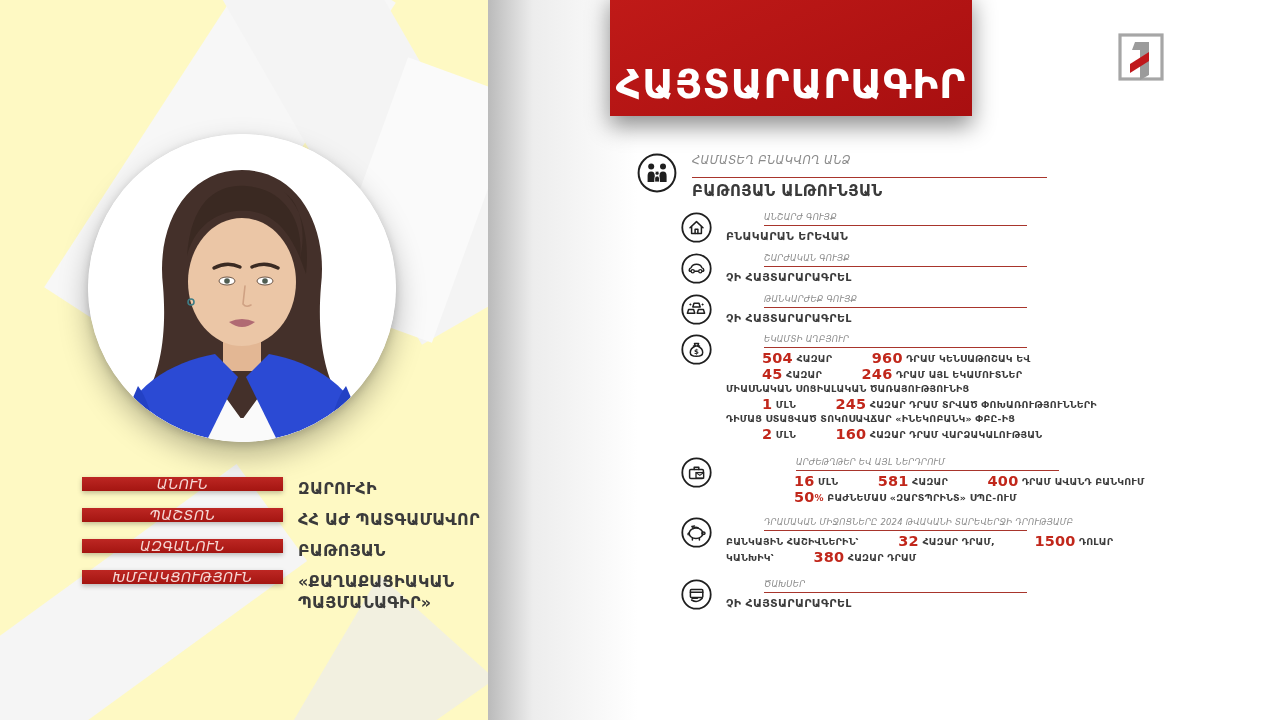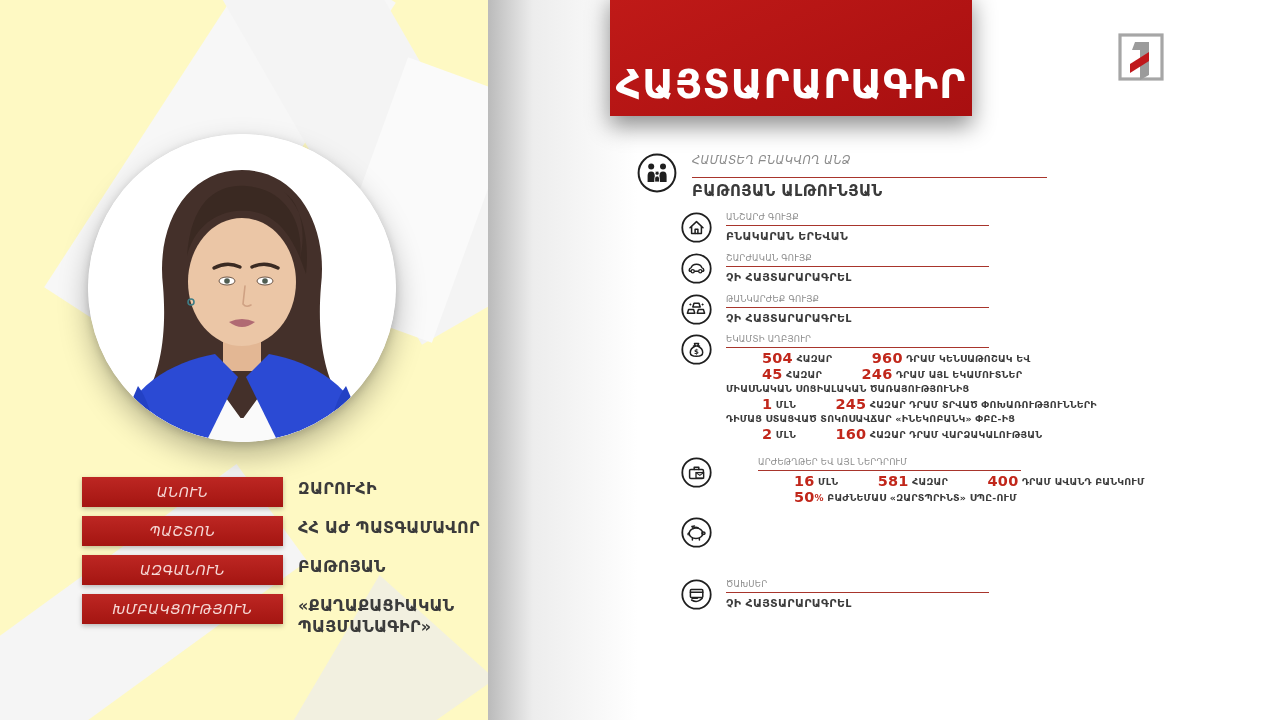--- a/index.html
+++ b/index.html
@@ -25,40 +25,40 @@
   .title-text{color:#ffffff;font-size:39px;font-weight:bold;letter-spacing:1px;white-space:nowrap;}
   
   .photo-wrap{position:absolute;left:88px;top:134px;width:308px;height:308px;border-radius:50%;
        background:#fff;box-shadow:0 14px 30px rgba(0,0,0,.28),0 3px 8px rgba(0,0,0,.15);}
   .photo-wrap svg{display:block;border-radius:50%;}
   
   .logo{position:absolute;left:1118px;top:33px;width:48px;height:50px;}
   
   .fields{position:absolute;left:82px;top:477px;}
   .field-row{display:flex;align-items:flex-start;margin-bottom:9px;}
-  .field-label{width:201px;height:30px;flex:0 0 201px;
+  .field-label{width:201px;height:14px;flex:0 0 201px;
        background:linear-gradient(180deg,#bd2723,#a41511);
        color:#f6d9d6;font-style:italic;font-size:14px;letter-spacing:.5px;
        display:flex;align-items:center;justify-content:center;
        box-shadow:0 2px 5px rgba(0,0,0,.25);}
   .field-value{margin-left:15px;font-weight:bold;color:#3b3b3b;font-size:16px;line-height:21px;
        max-width:205px;padding-top:1px;letter-spacing:.2px;}
   
   .cohab{position:absolute;left:637px;top:153px;display:flex;}
   .cohab-icon{width:40px;height:40px;flex:0 0 40px;}
   .cohab-body{margin-left:15px;}
   .cohab-label{font-size:11.5px;color:#8b8b8b;font-style:italic;letter-spacing:.3px;
        padding-bottom:10px;border-bottom:1.5px solid #a8352c;width:355px;white-space:nowrap;}
   .cohab-value{margin-top:4px;font-weight:bold;font-size:15px;color:#3b3b3b;letter-spacing:.4px;white-space:nowrap;}
   
   .sec{position:absolute;left:681px;display:flex;}
   .sec-icon{width:31px;height:31px;flex:0 0 31px;}
   .sec-body{margin-left:14px;}
-  .sec-label{font-size:8.5px;color:#8b8b8b;letter-spacing:.2px;
-       padding-bottom:3px;border-bottom:1.2px solid #a8352c;width:263px;white-space:nowrap;}
+  .sec-label{font-size:8.5px;color:#8b8b8b;font-style:italic;letter-spacing:.2px;
+       padding-bottom:3px;border-bottom:1.2px solid #a8352c;width:263px;white-space:nowrap;margin-left:38px;}
   .sec-lines{margin-top:3px;}
   .sec-line{font-weight:bold;color:#3b3b3b;font-size:9.5px;line-height:14.5px;
        white-space:nowrap;letter-spacing:.2px;}
   .sec-lines.single .sec-line{font-size:11px;line-height:15px;margin-top:1px;letter-spacing:.3px;}
   .num{color:#c1271b;font-size:14.5px;font-weight:bold;line-height:1;vertical-align:-1px;margin-left:36px;}
   .pct{color:#c1271b;font-size:9px;font-weight:bold;}
   .icon-svg{display:block;width:100%;height:100%;}
 </style>
 </head>
 <body>
@@ -260,20 +260,27 @@
           <svg class="icon-svg" viewBox="0 0 31 31">
             <circle cx="15.5" cy="15.5" r="14.2" fill="#fff" stroke="#1f1f1f" stroke-width="1.8"></circle>
      <ellipse cx="15" cy="16.3" rx="6.8" ry="5.2" fill="none" stroke="#1f1f1f" stroke-width="1.5" stroke-linecap="round" stroke-linejoin="round"></ellipse>
      <ellipse cx="22.4" cy="16.3" rx="1.6" ry="1.3" fill="none" stroke="#1f1f1f" stroke-width="1.5" stroke-linecap="round" stroke-linejoin="round"></ellipse>
      <path d="M12.3 11.6 l-1.4-2.2 l2.6-.3" fill="none" stroke="#1f1f1f" stroke-width="1.5" stroke-linecap="round" stroke-linejoin="round"></path>
      <path d="M11.4 21.2 v1.9 M18.4 21.2 v1.9" fill="none" stroke="#1f1f1f" stroke-width="1.5" stroke-linecap="round" stroke-linejoin="round"></path>
      <path d="M12.8 11 q2.2-1.4 4.4 0" fill="none" stroke="#1f1f1f" stroke-width="1.5" stroke-linecap="round" stroke-linejoin="round"></path>
      <path d="M8.2 16 q-1.6.2-1 1.7" fill="none" stroke="#1f1f1f" stroke-width="1.5" stroke-linecap="round" stroke-linejoin="round"></path>
           </svg>
         </span>
+        <div class="sec-body">
+          <div class="sec-label">ԴՐԱՄԱԿԱՆ ՄԻՋՈՑՆԵՐԸ 2024 ԹՎԱԿԱՆԻ ՏԱՐԵՎԵՐՋԻ ԴՐՈՒԹՅԱՄԲ</div>
+          <div class="sec-lines">
+            <div class="sec-line">ԲԱՆԿԱՅԻՆ ՀԱՇԻՎՆԵՐԻՆ՝ <span class="num">32</span> ՀԱԶԱՐ ԴՐԱՄ, <span class="num">1500</span> ԴՈԼԱՐ</div>
+            <div class="sec-line">ԿԱՆԽԻԿ՝ <span class="num">380</span> ՀԱԶԱՐ ԴՐԱՄ</div>
+          </div>
+        </div>
       </div>
       <div class="sec" style="top: 579px;">
         <span class="sec-icon">
           <svg class="icon-svg" viewBox="0 0 31 31">
             <circle cx="15.5" cy="15.5" r="14.2" fill="#fff" stroke="#1f1f1f" stroke-width="1.8"></circle>
      <rect x="9.4" y="10.6" width="12.4" height="7.8" rx="1" fill="none" stroke="#1f1f1f" stroke-width="1.5" stroke-linecap="round" stroke-linejoin="round"></rect>
      <path d="M9.4 13.2 h12.4" fill="none" stroke="#1f1f1f" stroke-width="1.5" stroke-linecap="round" stroke-linejoin="round"></path>
      <path d="M10.6 21 q4.4 2.6 8 .4 l2.6-2" fill="none" stroke="#1f1f1f" stroke-width="1.5" stroke-linecap="round" stroke-linejoin="round"></path>
      <path d="M11 19.2 h5.4" fill="none" stroke="#1f1f1f" stroke-width="1.5" stroke-linecap="round" stroke-linejoin="round"></path>
           </svg>

